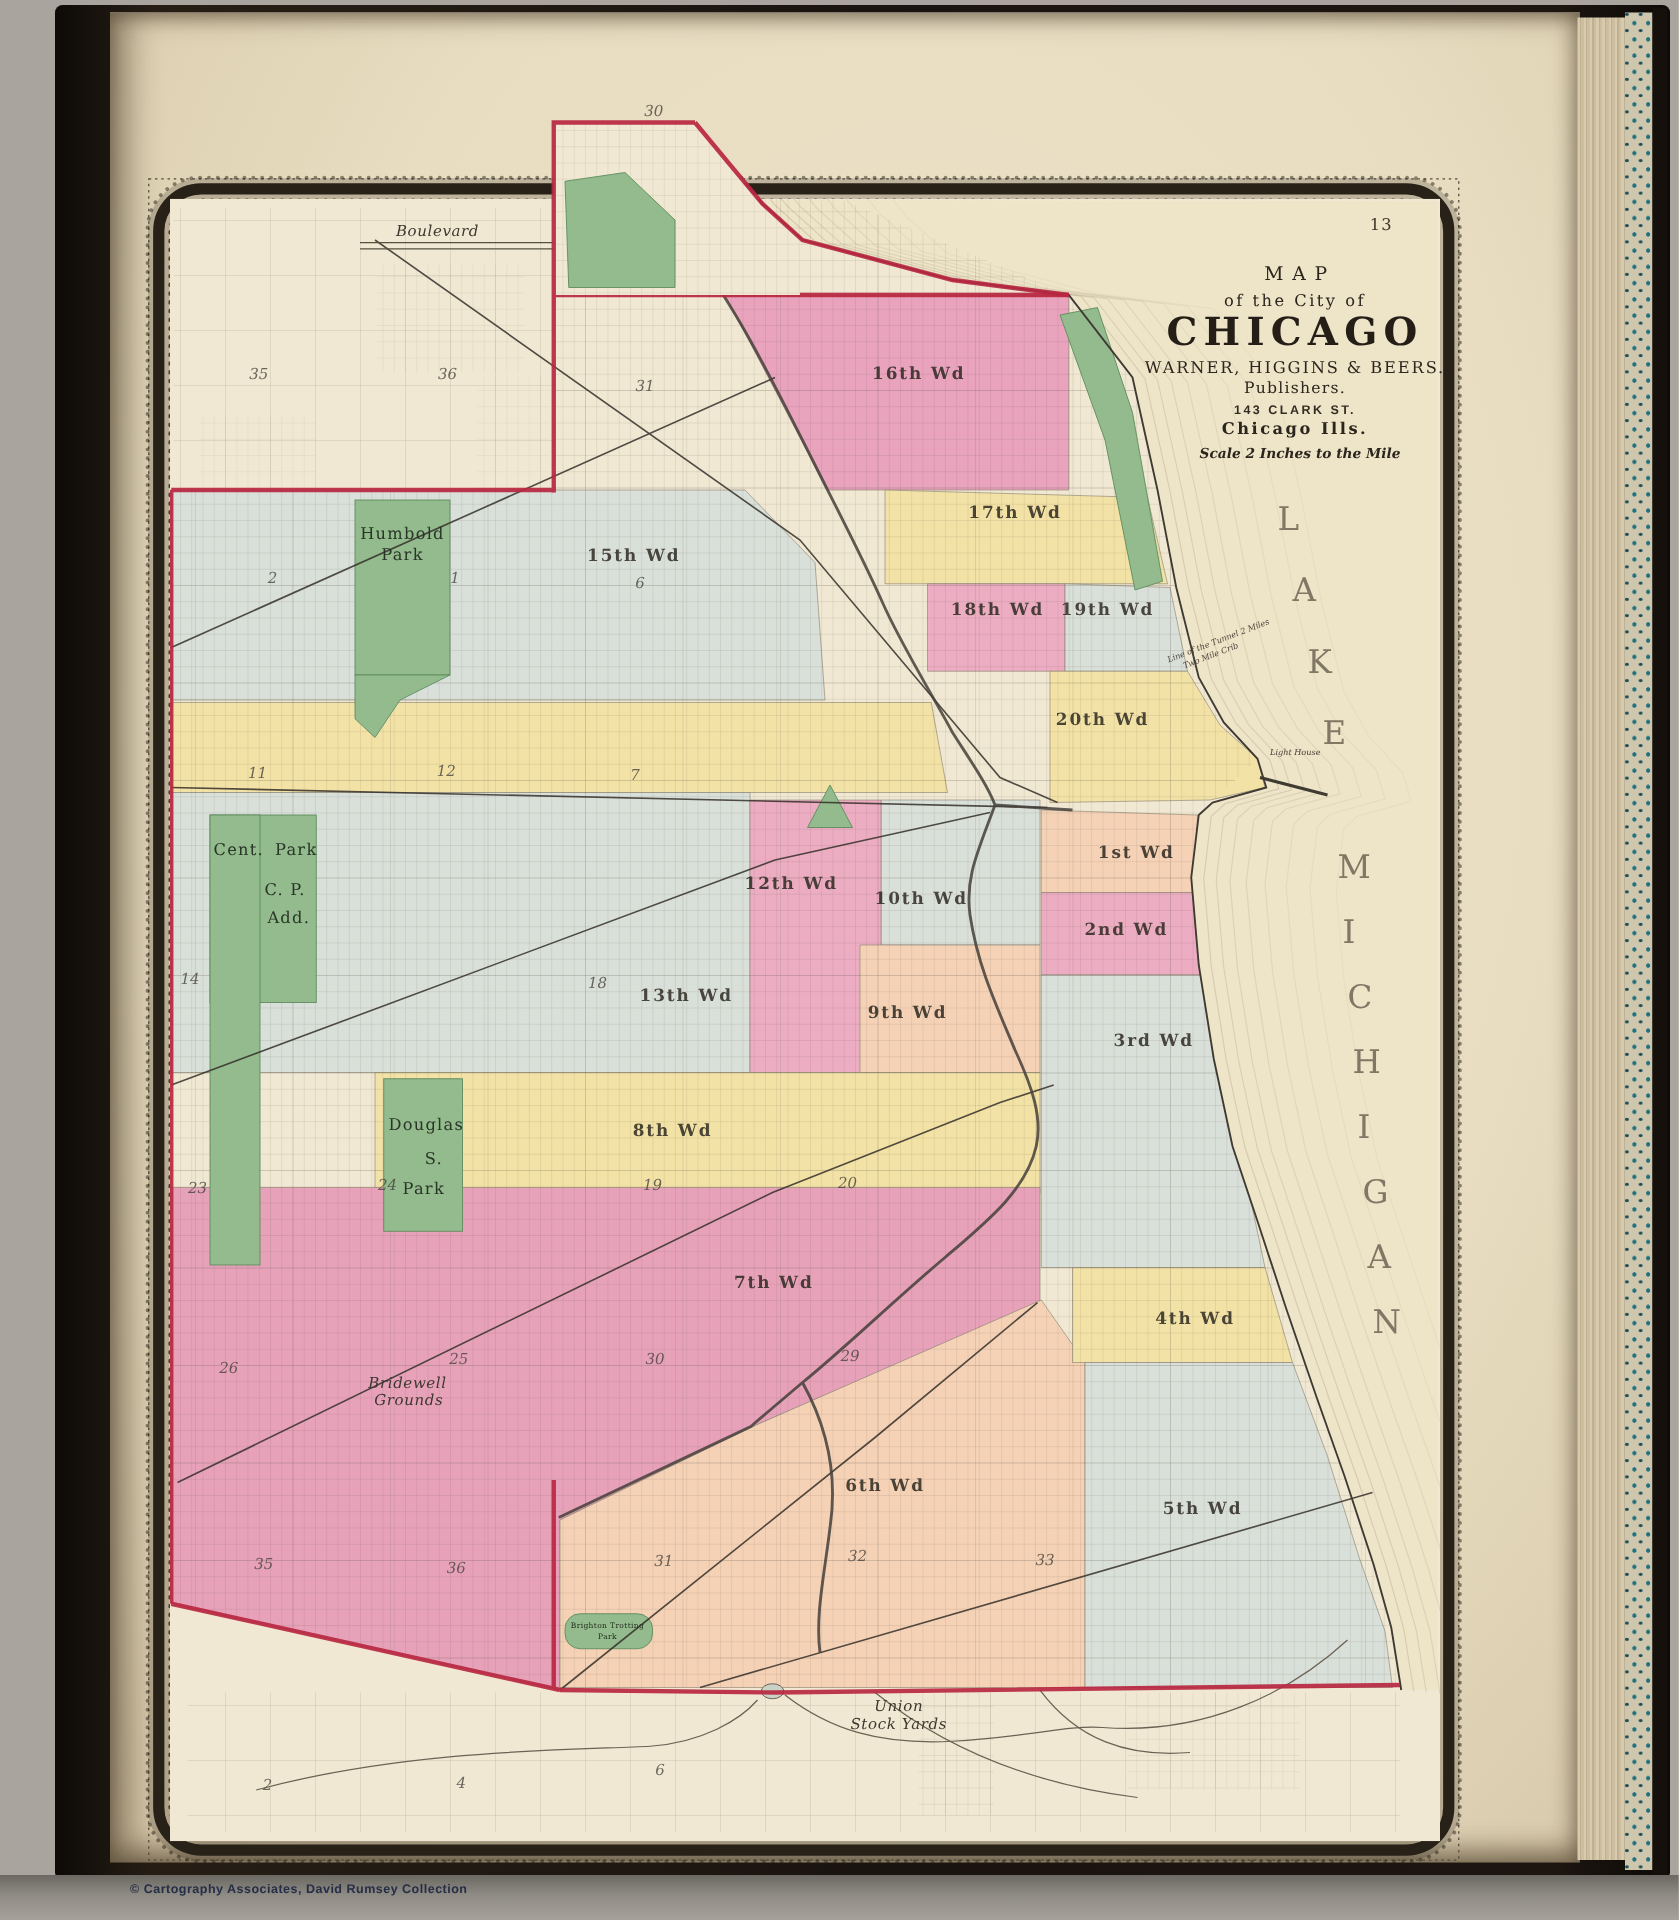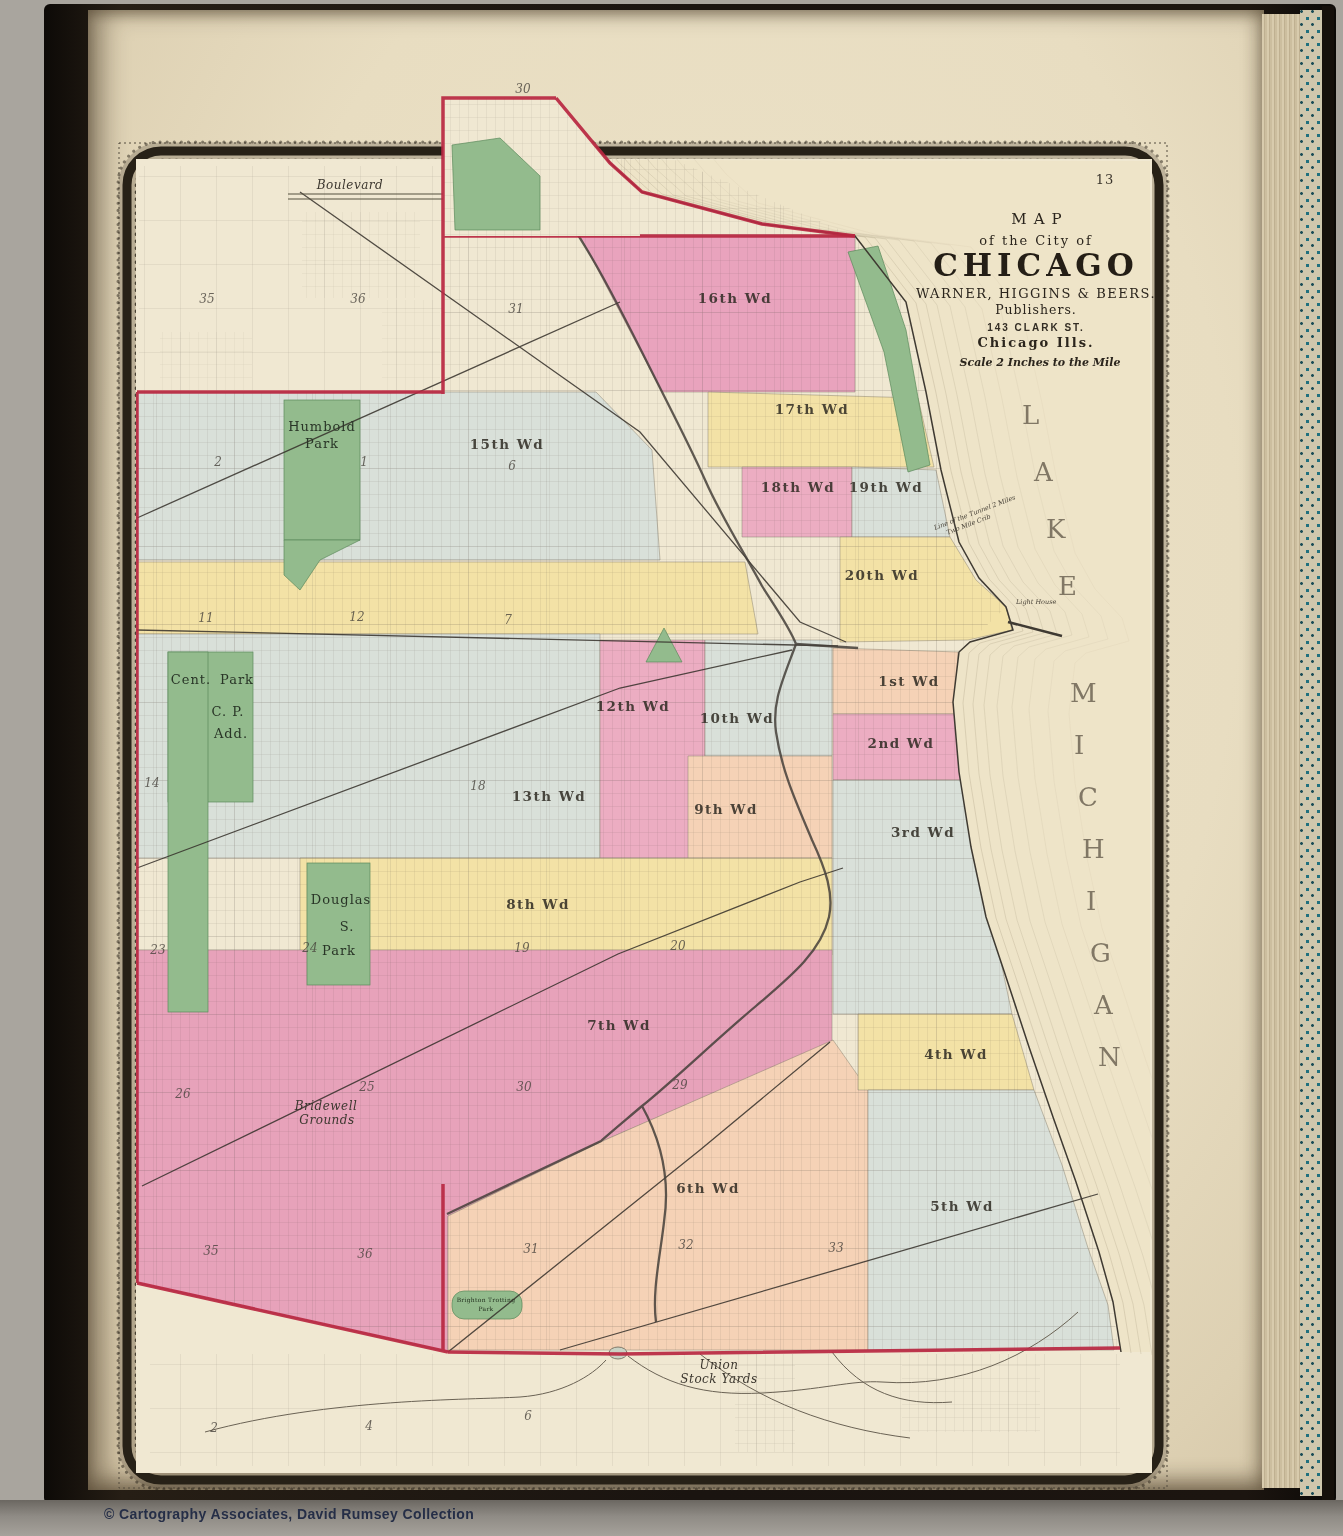--- a/index.html
+++ b/index.html
@@ -29,21 +29,21 @@
     background-image:radial-gradient(circle,#20707e 1.5px,transparent 1.9px),radial-gradient(circle,#1c4d57 1.2px,transparent 1.6px);
     background-size:11px 13px,11px 13px;background-position:2px 2px,7px 8px;
   }
   .cover-right{position:absolute;left:1322px;top:6px;width:12px;height:1494px;background:#15100b;}
   .credit-bar{
     position:absolute;left:0;top:1500px;width:1343px;height:36px;
     background:linear-gradient(180deg,#6b6761 0,#8f8b85 45%,#a6a29b 100%);
   }
   .credit{
     position:absolute;left:104px;top:6px;
-    font-family:"Liberation Sans",sans-serif;font-size:14px;font-weight:bold;
+    font-family:"Liberation Sans",sans-serif;font-size:10px;font-weight:bold;
     color:#252e47;letter-spacing:.4px;
   }
   svg.map{position:absolute;left:0;top:0;}
   svg text{font-family:"DejaVu Serif","Liberation Serif",serif;fill:#33 2e26;}
   svg text{font-family:"DejaVu Serif","Liberation Serif",serif;fill:#332e26;}
   .wardlbl{font-size:13.5px;font-weight:bold;letter-spacing:1.5px;fill:#2e2a22;opacity:.85;}
   .seclbl{font-size:12px;font-style:italic;fill:#45403a;opacity:.78;}
   .parklbl{font-size:13px;letter-spacing:1px;fill:#293527;}
   .parksm{font-size:6px;letter-spacing:.3px;fill:#23301f;}
   .itlbl{font-size:12px;font-style:italic;fill:#3c372f;letter-spacing:.5px;}

